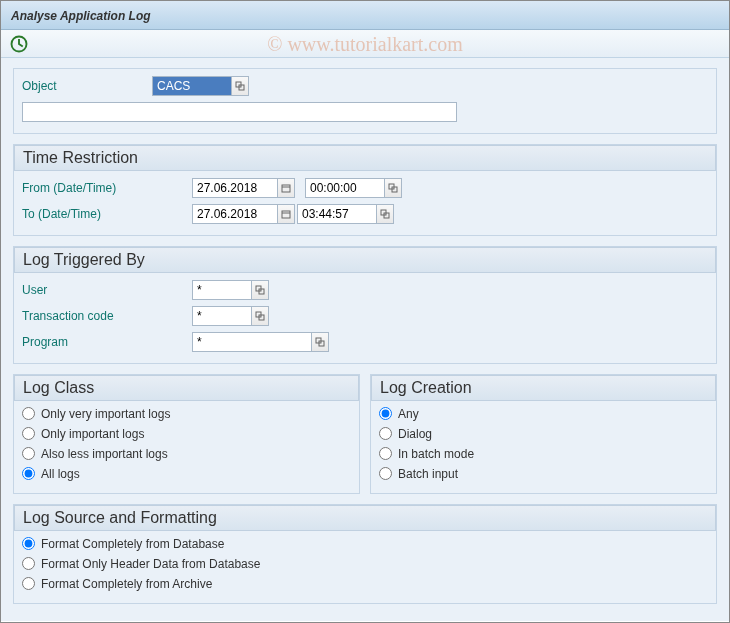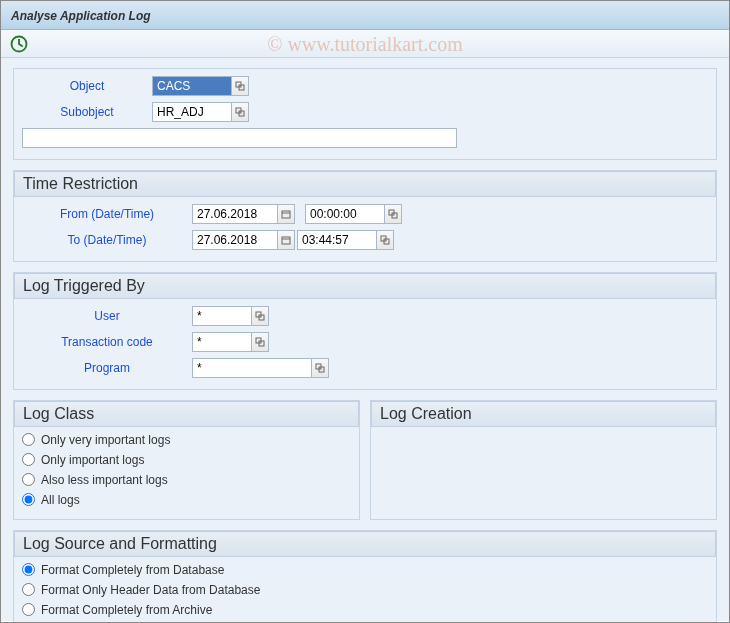--- a/index.html
+++ b/index.html
@@ -37,21 +37,21 @@
     .group-title {
       background: linear-gradient(to bottom, #e8eef5 0%, #d8e4ef 100%);
       border: 1px solid #c0d0e0;
       padding: 3px 8px;
       margin: -6px -8px 6px -8px;
       font-size: 16px;
       color: #333;
     }
     
     .row { display: flex; align-items: center; margin-bottom: 4px; min-height: 22px; }
-    .label { width: 130px; color: #1d4ed8; text-align: center; }
+    .label { width: 130px; color: #0f766e; }
     .label.wide { width: 170px; }
     
     input[type="text"] {
       border: 1px solid #a8b8c8;
       background: #fff;
       padding: 2px 4px;
       height: 20px;
       font-size: 12px;
     }
     input[type="text"].selected { background: #4a7dbf; color: #fff; }
@@ -113,30 +113,20 @@
       <span class="label">Object</span>
       <input type="text" class="input-80 selected" value="CACS" style="">
       <span class="f4-btn">
         <svg viewBox="0 0 10 10">
             <rect x="1" y="1" width="5" height="5" fill="none" stroke="#666"></rect>
             <rect x="4" y="4" width="5" height="5" fill="none" stroke="#666"></rect>
           </svg>
       </span>
     </div>
     <div class="row">
-      <span class="label">Subobject</span>
-      <input type="text" class="input-80" value="HR_ADJ" style="">
-      <span class="f4-btn">
-        <svg viewBox="0 0 10 10">
-            <rect x="1" y="1" width="5" height="5" fill="none" stroke="#666"></rect>
-            <rect x="4" y="4" width="5" height="5" fill="none" stroke="#666"></rect>
-          </svg>
-      </span>
-    </div>
-    <div class="row">
       <input type="text" class="input-full" value="" style="">
     </div>
   </div>
 
   <div class="field-group">
     <div class="group-title">Time Restriction</div>
     <div class="row">
       <span class="label wide">From (Date/Time)</span>
       <input type="text" class="input-90" value="27.06.2018" style="">
       <span class="f4-btn">
@@ -223,20 +213,38 @@
             <label for="log_class_2">Also less important logs</label>
           </div>
           <div class="radio-row">
             <input type="radio" name="log_class" id="log_class_3" checked="" style="">
             <label for="log_class_3">All logs</label>
           </div>
         </div>
     </div>
     <div class="field-group">
       <div class="group-title">Log Creation</div>
+      <div id="log-creation-options">
+          <div class="radio-row">
+            <input type="radio" name="log_creation" id="log_creation_0" checked="" style="">
+            <label for="log_creation_0">Any</label>
+          </div>
+          <div class="radio-row">
+            <input type="radio" name="log_creation" id="log_creation_1" style="">
+            <label for="log_creation_1">Dialog</label>
+          </div>
+          <div class="radio-row">
+            <input type="radio" name="log_creation" id="log_creation_2" style="">
+            <label for="log_creation_2">In batch mode</label>
+          </div>
+          <div class="radio-row">
+            <input type="radio" name="log_creation" id="log_creation_3" style="">
+            <label for="log_creation_3">Batch input</label>
+          </div>
+        </div>
     </div>
   </div>
 
   <div class="field-group">
     <div class="group-title">Log Source and Formatting</div>
     <div id="log-source-options">
         <div class="radio-row">
           <input type="radio" name="log_source" id="log_source_0" checked="" style="">
           <label for="log_source_0">Format Completely from Database</label>
         </div>

